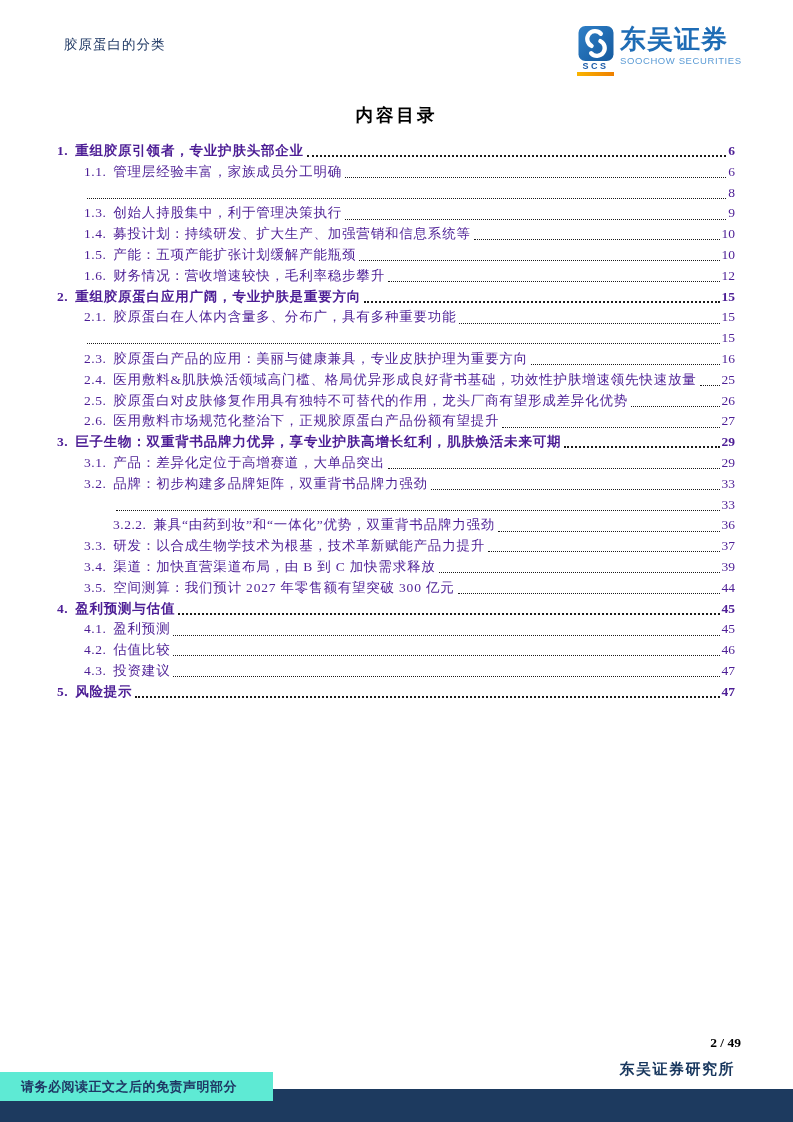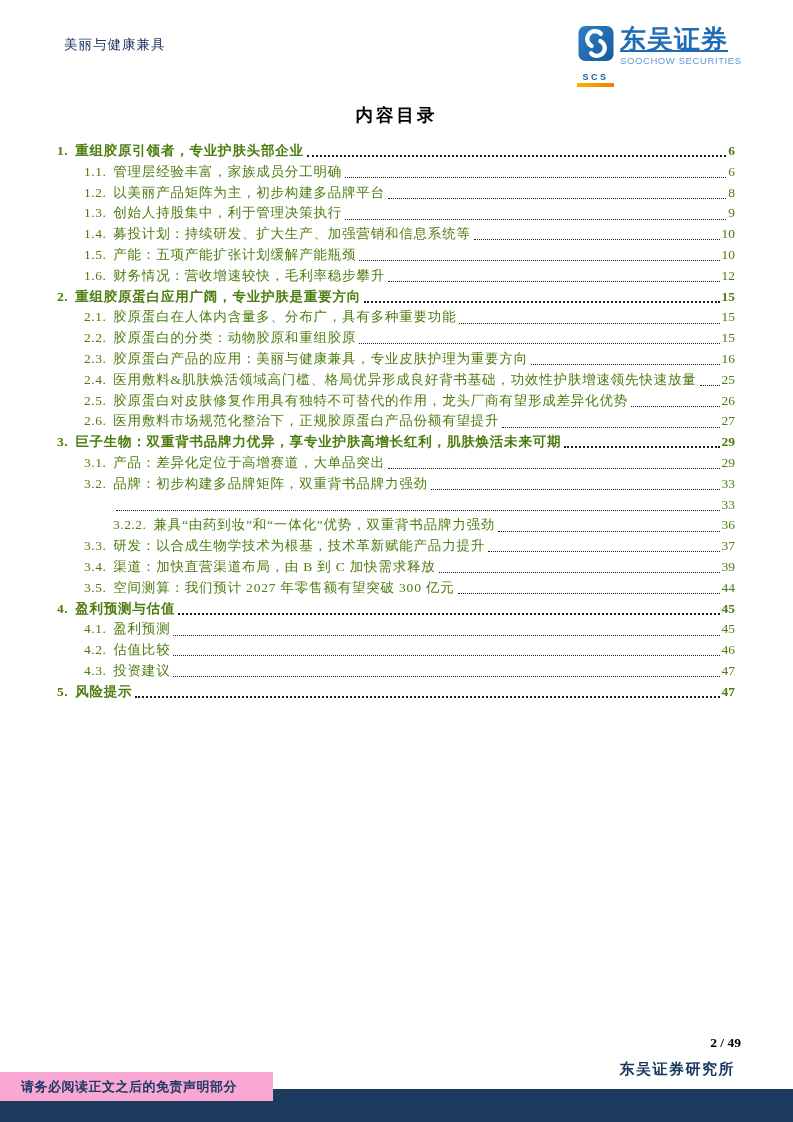--- a/index.html
+++ b/index.html
@@ -10,45 +10,45 @@
   
   .doc-type {
     position:absolute; left:64px; top:36px;
     font-size:13.5px; color:#1f3864; letter-spacing:1px;
   }
   .logo { position:absolute; left:577px; top:26px; display:flex; align-items:flex-start; }
   .logo-icon-col { width:37px; display:flex; flex-direction:column; align-items:center; }
   .logo-mark { width:36px; height:35px; display:block; }
   .logo-scs {
     font-family:"Liberation Sans", sans-serif; font-size:9px; font-weight:bold;
-    color:#1a5ba8; letter-spacing:2.5px; margin-top:12px; line-height:8px;
+    color:#1a5ba8; letter-spacing:2.5px; margin-top:1px; line-height:8px;
   }
   .logo-orange-bar {
     width:37px; height:4px; margin-top:2px;
     background:linear-gradient(90deg,#f9b400,#ee7f00);
   }
   .logo-text-col { margin-left:6px; }
   .brand-cn {
     font-size:26px; font-weight:bold; color:#1e6cb5; line-height:26px;
-    letter-spacing:1px; font-family:"Liberation Sans", sans-serif;text-decoration:underline;
+    letter-spacing:1px; font-family:"Liberation Sans", sans-serif;
   }
   .brand-en {
     font-family:Liberation Sans, sans-serif; font-size:9.5px; color:#5b9bd5;
     letter-spacing:0.6px; margin-top:3px; text-align:right;
   }
   
   .page-title {
     position:absolute; top:103px; left:0; width:100%; text-align:center;
     font-size:17.5px; font-weight:bold; color:#000000; letter-spacing:3px;
   }
   
   .toc { position:absolute; left:57px; top:141px; width:678px; }
   .toc-row {
     display:flex; align-items:flex-end;
-    font-size:13.5px; line-height:20.8px; color:#4d7c0f;
+    font-size:13.5px; line-height:20.8px; color:#4c1d95;
   }
   .toc-row.lvl2 { padding-left:27px; }
   .toc-row.lvl3 { padding-left:56px; }
   .toc-row.bold { font-weight:bold; }
   .toc-text { letter-spacing:0.8px; }
   .toc-num { margin-right:7px; letter-spacing:0.5px; }
   .toc-leader {
     flex:1 1 auto; min-width:8px;
     border-bottom:1.7px dotted #1a1a1a; margin:0 2px 4.5px 3px;
   }
@@ -62,31 +62,31 @@
   .institute {
     position:absolute; top:1060px; right:58px;
     font-size:15px; font-weight:bold; color:#17365d; letter-spacing:1.5px;
   }
   .footer-bar {
     position:absolute; left:0; top:1089px; width:793px; height:33px;
     background:#1d3a5f; z-index:1;
   }
   .disclaimer-box {
     position:absolute; left:0; top:1072px; width:273px; height:29px;
-    background:#f9a8d4; z-index:2; box-sizing:border-box;
+    background:#5eead4; z-index:2; box-sizing:border-box;
     display:flex; align-items:center; padding-left:21px;
   }
   .disclaimer-box span {
     font-size:13px; font-weight:bold; color:#1f3864; letter-spacing:0.5px;
   }
 </style>
 </head>
 <body>
 
-<div class="doc-type">美丽与健康兼具</div>
+<div class="doc-type">胶原蛋白的分类</div>
 
 <div class="logo">
   <div class="logo-icon-col">
     <svg class="logo-mark" viewBox="0 0 36 36" xmlns="http://www.w3.org/2000/svg">
       <defs>
         <linearGradient id="lgBlue" x1="0" y1="0" x2="1" y2="1">
           <stop offset="0" stop-color="#2e7fc6"></stop>
           <stop offset="1" stop-color="#155a9f"></stop>
         </linearGradient>
       </defs>
@@ -110,21 +110,20 @@
       <span class="toc-text"><span class="toc-num">1.</span><span class="toc-title">重组胶原引领者，专业护肤头部企业</span></span>
       <span class="toc-leader"></span>
       <span class="toc-page">6</span>
     </div>
     <div class="toc-row lvl2">
       <span class="toc-text"><span class="toc-num">1.1.</span><span class="toc-title">管理层经验丰富，家族成员分工明确</span></span>
       <span class="toc-leader"></span>
       <span class="toc-page">6</span>
     </div>
     <div class="toc-row lvl2">
-      <span class="toc-text"><span class="toc-num">1.2.</span><span class="toc-title">以美丽产品矩阵为主，初步构建多品牌平台</span></span>
       <span class="toc-leader"></span>
       <span class="toc-page">8</span>
     </div>
     <div class="toc-row lvl2">
       <span class="toc-text"><span class="toc-num">1.3.</span><span class="toc-title">创始人持股集中，利于管理决策执行</span></span>
       <span class="toc-leader"></span>
       <span class="toc-page">9</span>
     </div>
     <div class="toc-row lvl2">
       <span class="toc-text"><span class="toc-num">1.4.</span><span class="toc-title">募投计划：持续研发、扩大生产、加强营销和信息系统等</span></span>
@@ -145,21 +144,20 @@
       <span class="toc-text"><span class="toc-num">2.</span><span class="toc-title">重组胶原蛋白应用广阔，专业护肤是重要方向</span></span>
       <span class="toc-leader"></span>
       <span class="toc-page">15</span>
     </div>
     <div class="toc-row lvl2">
       <span class="toc-text"><span class="toc-num">2.1.</span><span class="toc-title">胶原蛋白在人体内含量多、分布广，具有多种重要功能</span></span>
       <span class="toc-leader"></span>
       <span class="toc-page">15</span>
     </div>
     <div class="toc-row lvl2">
-      <span class="toc-text"><span class="toc-num">2.2.</span><span class="toc-title">胶原蛋白的分类：动物胶原和重组胶原</span></span>
       <span class="toc-leader"></span>
       <span class="toc-page">15</span>
     </div>
     <div class="toc-row lvl2">
       <span class="toc-text"><span class="toc-num">2.3.</span><span class="toc-title">胶原蛋白产品的应用：美丽与健康兼具，专业皮肤护理为重要方向</span></span>
       <span class="toc-leader"></span>
       <span class="toc-page">16</span>
     </div>
     <div class="toc-row lvl2">
       <span class="toc-text"><span class="toc-num">2.4.</span><span class="toc-title">医用敷料&amp;肌肤焕活领域高门槛、格局优异形成良好背书基础，功效性护肤增速领先快速放量</span></span>

